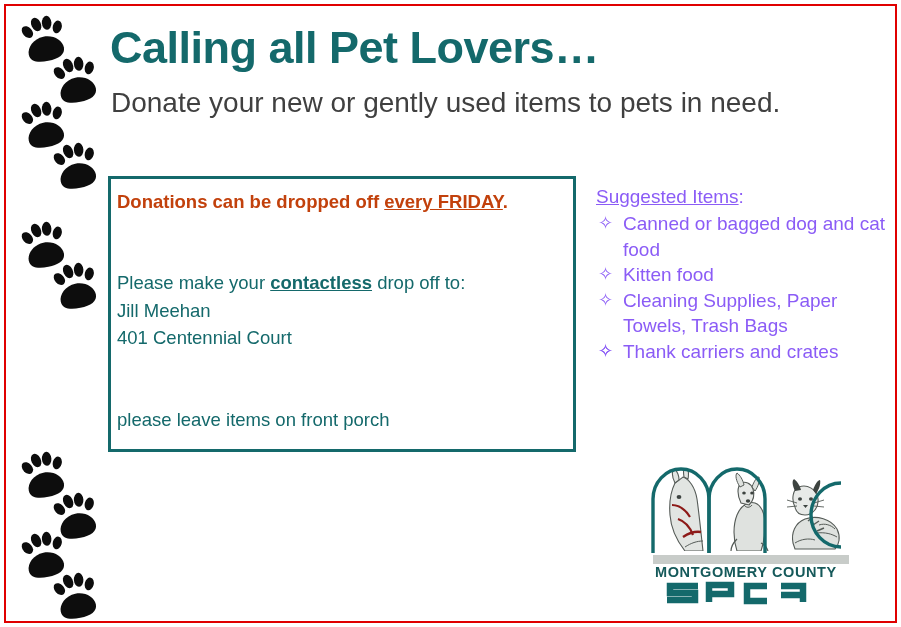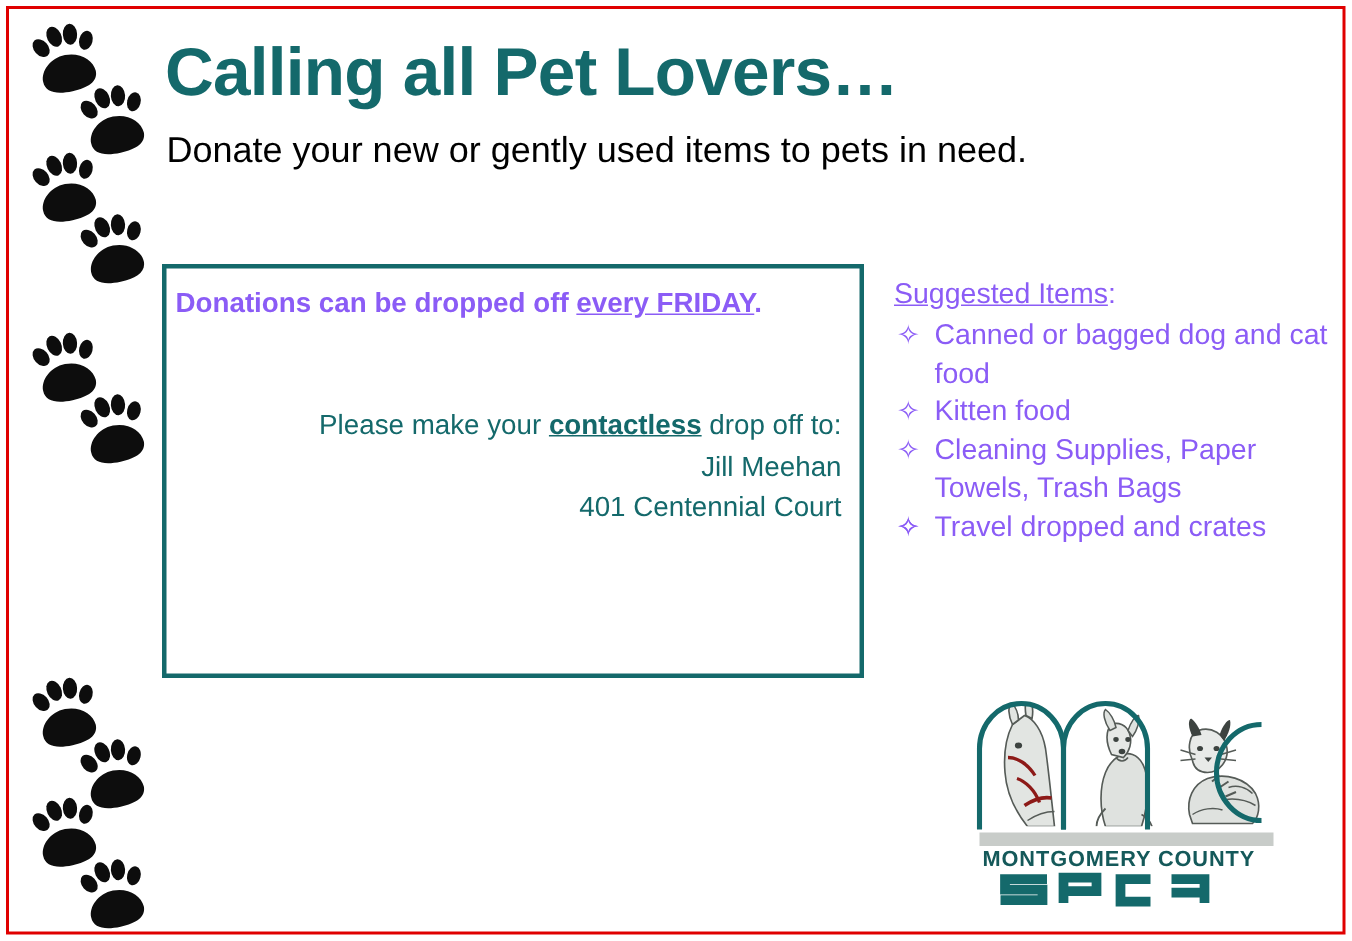--- a/index.html
+++ b/index.html
@@ -56,51 +56,50 @@
     font-size: 45px;
     font-weight: bold;
     color: #14696b;
     letter-spacing: -0.5px;
     white-space: nowrap;
   }
   #subhead {
     position: absolute;
     left: 111px;
     top: 87px;
-    font-size: 24px;
-    color: #000000;
+    font-size: 28px;
+    color: #404040;
     white-space: nowrap;
   }
 
   
   #donation-box {
     position: absolute;
     left: 108px;
     top: 176px;
     width: 468px;
     height: 276px;
     border: 3px solid #14696b;
     box-sizing: border-box;
     background: #ffffff;
   }
   #donation-box .inner {
     padding: 10px 12px 0 6px;
   }
   .red-para {
-    color: #8b5cf6;
+    color: #c2410c;
     font-size: 18.5px;
     line-height: 26px;
     margin: 0;
   }
   .teal-para {
     color: #14696b;
     font-size: 18.5px;
     line-height: 27.5px;
     margin: 0;
-    text-align: right;
   }
   .b { font-weight: bold; }
   .u { text-decoration: underline; }
   .spacer-line { height: 27px; }
 
   
   #suggested {
     position: absolute;
     left: 596px;
     top: 184px;
@@ -269,20 +268,21 @@
       <div class="spacer-line"></div>
 
       <p class="teal-para"><span>Please make your </span><span class="b u">contactless</span><span> drop off to:</span></p>
 
       <p class="teal-para">Jill Meehan</p>
       <p class="teal-para">401 Centennial Court</p>
 
       <div class="spacer-line"></div>
       <div class="spacer-line"></div>
 
+      <p class="teal-para">please leave items on front porch</p>
     </div>
   </div>
 
   <div id="suggested">
     <p id="suggested-title"><span class="u">Suggested Items</span><span>:</span></p>
 
     <ul id="items-list">
       <li>
         <span class="bullet">✧</span>
         <span>Canned or bagged dog and cat food</span>
@@ -293,21 +293,21 @@
       </li>
       <li>
         <span class="bullet">✧</span>
         <span>Cleaning Supplies, Paper Towels, Trash Bags</span>
       </li>
       <li>
         <span class="bullet">✧</span>
       </li>
       <li>
         <span class="bullet">✧</span>
-        <span>Travel dropped and crates</span>
+        <span>Thank carriers and crates</span>
       </li>
     </ul>
   </div>
 
 
   <svg id="logo" viewBox="0 0 215 160">
     <defs>
       <clipPath id="arch1">
           <path d="M8 104 L8 52 A28 30 0 0 1 64 52 L64 104 Z"></path>
         </clipPath>

